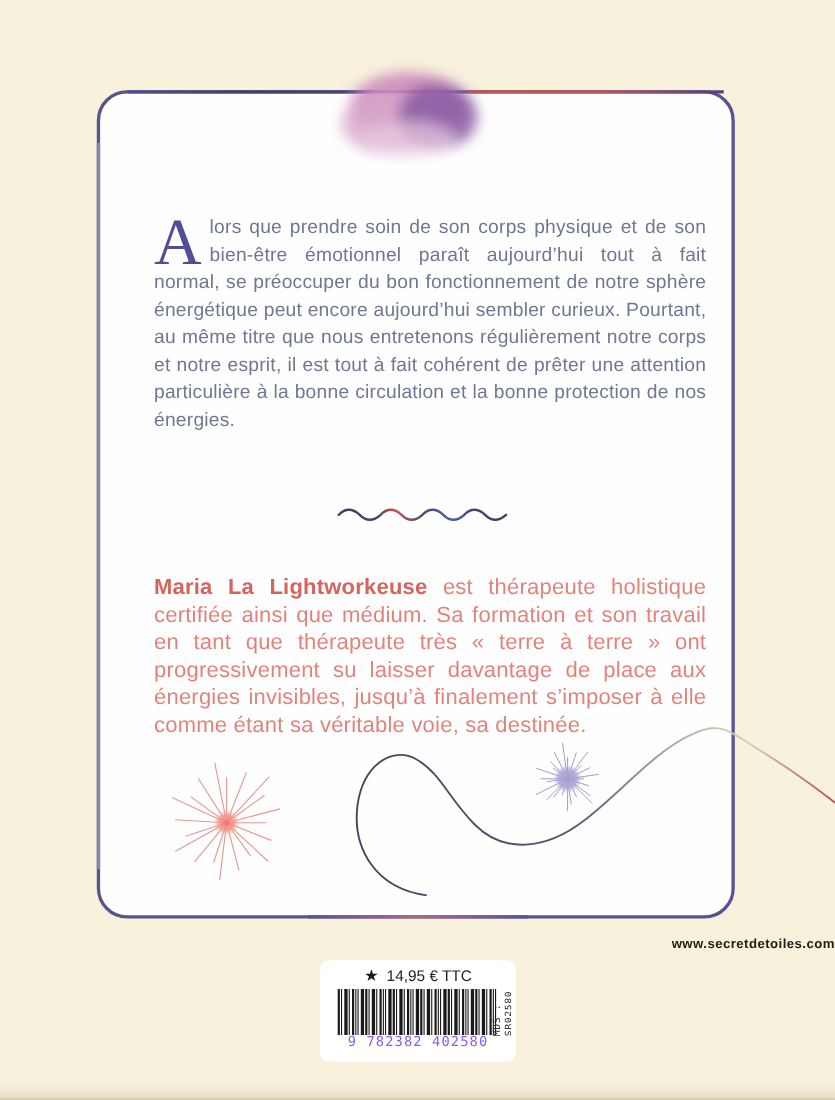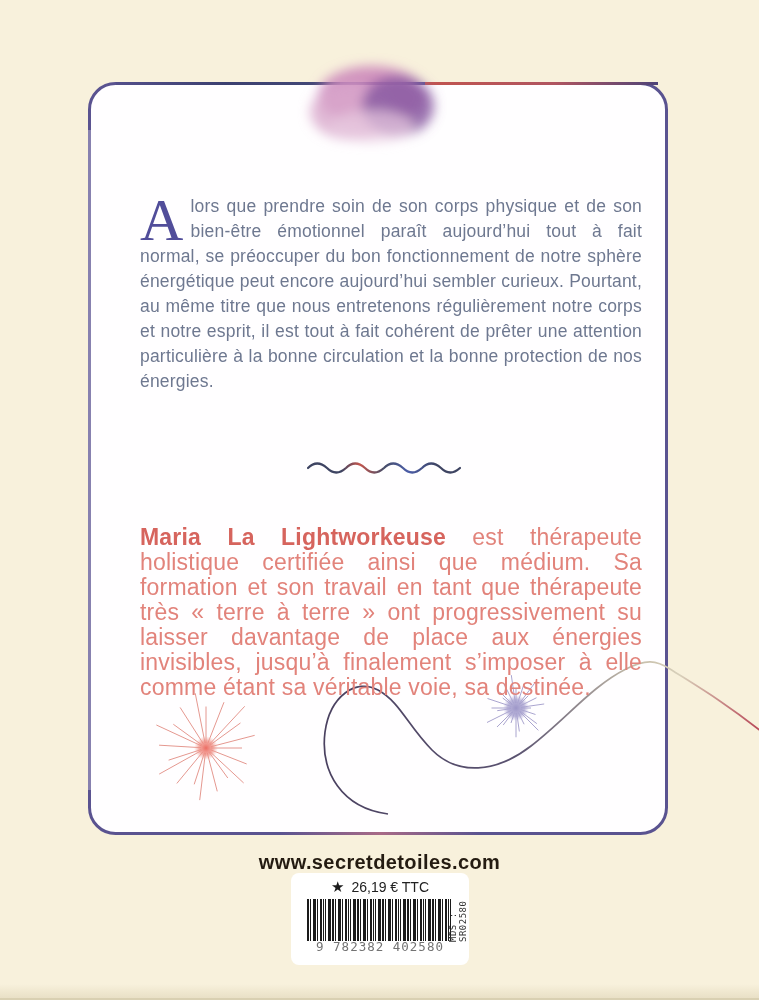--- a/index.html
+++ b/index.html
@@ -23,45 +23,45 @@
   .para1{top:176px;}
   .para2{top:401px;}
   .dropcap{
     float:left;
     font-family:"Liberation Serif",serif;
     font-size:60px;line-height:48px;
     color:#514d9a;padding-right:7px;padding-top:2px;
   }
   .bio{
     position:absolute;left:140px;top:502px;width:502px;
-    color:#e2837b;font-size:23px;line-height:25px;
+    color:#e2837b;font-size:20px;line-height:25px;
     text-align:justify;letter-spacing:.2px;
   }
   .bio .bio-name{font-weight:bold;color:#d6645d;}
   .website{
     position:absolute;left:0;top:851px;width:759px;
-    text-align:center;color:#241b11;font-size:20px;font-weight:bold;
+    text-align:right;color:#241b11;font-size:12px;font-weight:bold;
     letter-spacing:.4px;
   }
   .price-box{
     position:absolute;left:291px;top:873px;width:178px;height:92px;
     background:#ffffff;border-radius:8px;
     display:flex;flex-direction:column;align-items:center;
     padding-top:5px;box-sizing:border-box;
   }
   .price-row{
     display:flex;align-items:center;gap:7px;
     color:#222;font-size:14px;
   }
   .star{font-size:15px;color:#1c1c1c;}
   .barcode-wrap{margin-top:3px;position:relative;width:150px;height:42px;}
   .barcode-digits{
     margin-top:-2px;
     font-family:"DejaVu Sans Mono",monospace;
-    font-size:12.5px;color:#737373;letter-spacing:1px;background:#fff;
+    font-size:12.5px;color:#8b5cf6;letter-spacing:1px;background:#fff;
   }
   .ref-code{
     position:absolute;right:1px;top:50%;
     transform:translateY(-50%) rotate(180deg);
     writing-mode:vertical-rl;
     font-size:9px;color:#333;letter-spacing:.5px;
     font-family:"DejaVu Sans Mono",monospace;
   }
 </style>
 </head>
@@ -197,21 +197,21 @@
   <p class="para para1"><span class="dropcap">A</span><span>lors que prendre soin de son corps physique et de son bien-être émotionnel paraît aujourd’hui tout à fait normal, se préoccuper du bon fonctionnement de notre sphère énergétique peut encore aujourd’hui sembler curieux. Pourtant, au même titre que nous entretenons régulièrement notre corps et notre esprit, il est tout à fait cohérent de prêter une attention particulière à la bonne circulation et la bonne protection de nos énergies.</span></p>
 
 
   <p class="bio"><span class="bio-name">Maria La Lightworkeuse</span><span> est thérapeute holistique certifiée ainsi que médium. Sa formation et son travail en tant que thérapeute très « terre à terre » ont progressivement su laisser davantage de place aux énergies invisibles, jusqu’à finalement s’imposer à elle comme étant sa véritable voie, sa destinée.</span></p>
 
   <div class="website">www.secretdetoiles.com</div>
 
   <div class="price-box">
     <div class="price-row">
       <span class="star">★</span>
-      <span>26,19 € TTC</span>
+      <span>14,95 € TTC</span>
     </div>
     <div class="barcode-wrap">
       <svg id="barcode-svg" width="150" height="42">
           <rect x="2" y="0" width="2" height="42" fill="#1a1a1a"></rect>
           <rect x="5" y="0" width="1" height="42" fill="#1a1a1a"></rect>
           <rect x="8" y="0" width="3" height="42" fill="#1a1a1a"></rect>
           <rect x="12" y="0" width="1" height="42" fill="#1a1a1a"></rect>
           <rect x="15" y="0" width="2" height="42" fill="#1a1a1a"></rect>
           <rect x="18" y="0" width="1" height="42" fill="#1a1a1a"></rect>
           <rect x="20" y="0" width="1" height="42" fill="#1a1a1a"></rect>

